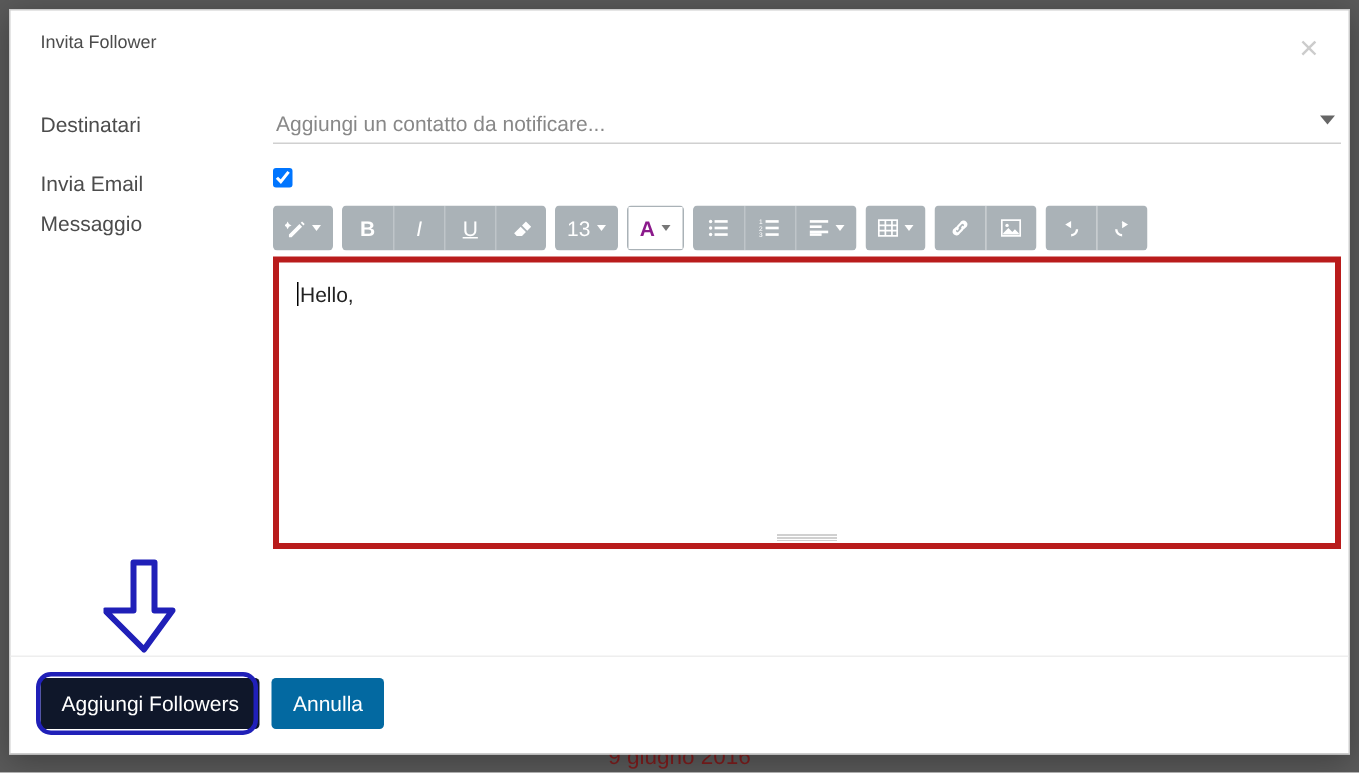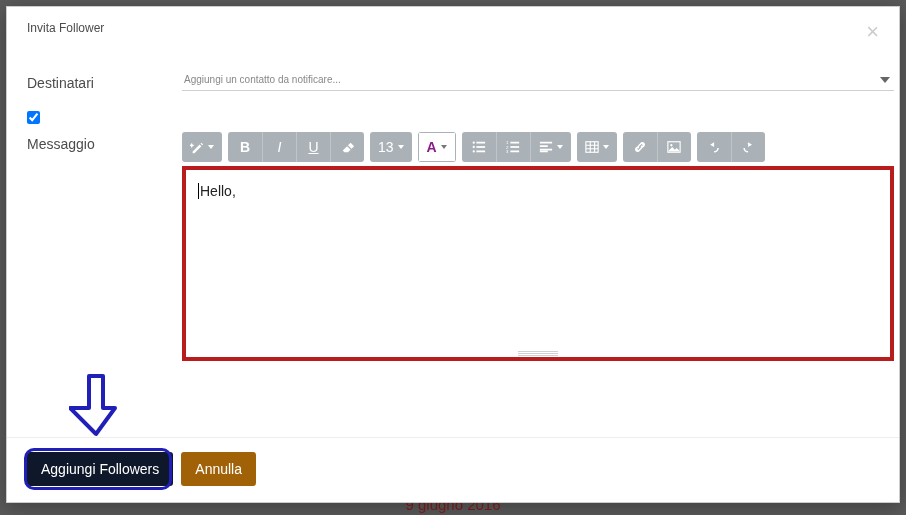--- a/index.html
+++ b/index.html
@@ -71,21 +71,21 @@
     font-weight: 500;
     padding-top: 2px;
     line-height: 1.5;
   }
   .form-field { flex: 1; }
   .recipients-field {
     position: relative;
     border-bottom: 1px solid #d0d0d0;
     padding: 3px 20px 5px 2px;
     color: #888;
-    font-size: 10px;
+    font-size: 14px;
     cursor: text;
   }
   .recipients-caret {
     position: absolute;
     right: 4px;
     top: 6px;
     width: 0; height: 0;
     border-left: 5px solid transparent;
     border-right: 5px solid transparent;
     border-top: 6px solid #666;
@@ -172,21 +172,21 @@
   }
   .btn {
     border: none;
     border-radius: 3px;
     padding: 9px 14px;
     font-size: 14px;
     cursor: pointer;
     color: #fff;
   }
   .btn-primary { background: #0f172a; }
-  .btn-secondary { background: #a16207; }
+  .btn-secondary { background: #0369a1; }
   .highlight-primary {
     position: absolute;
     left: 17px;
     bottom: 12px;
     width: 148px;
     height: 42px;
     border: 3px solid #2020b8;
     border-radius: 10px;
     pointer-events: none;
   }
@@ -217,20 +217,21 @@
       <div class="form-label">Destinatari</div>
       <div class="form-field">
         <div class="recipients-field">
           <span>Aggiungi un contatto da notificare...</span>
           <div class="recipients-caret"></div>
         </div>
       </div>
     </div>
 
     <div class="form-row" style="margin-bottom:4px;">
+      <div class="form-label">Invia Email</div>
       <div class="form-field checkbox-wrap">
         <input type="checkbox" checked="" style="">
       </div>
     </div>
 
     <div class="form-row">
       <div class="form-label">Messaggio</div>
       <div class="form-field">
 
         <div class="editor-toolbar">

